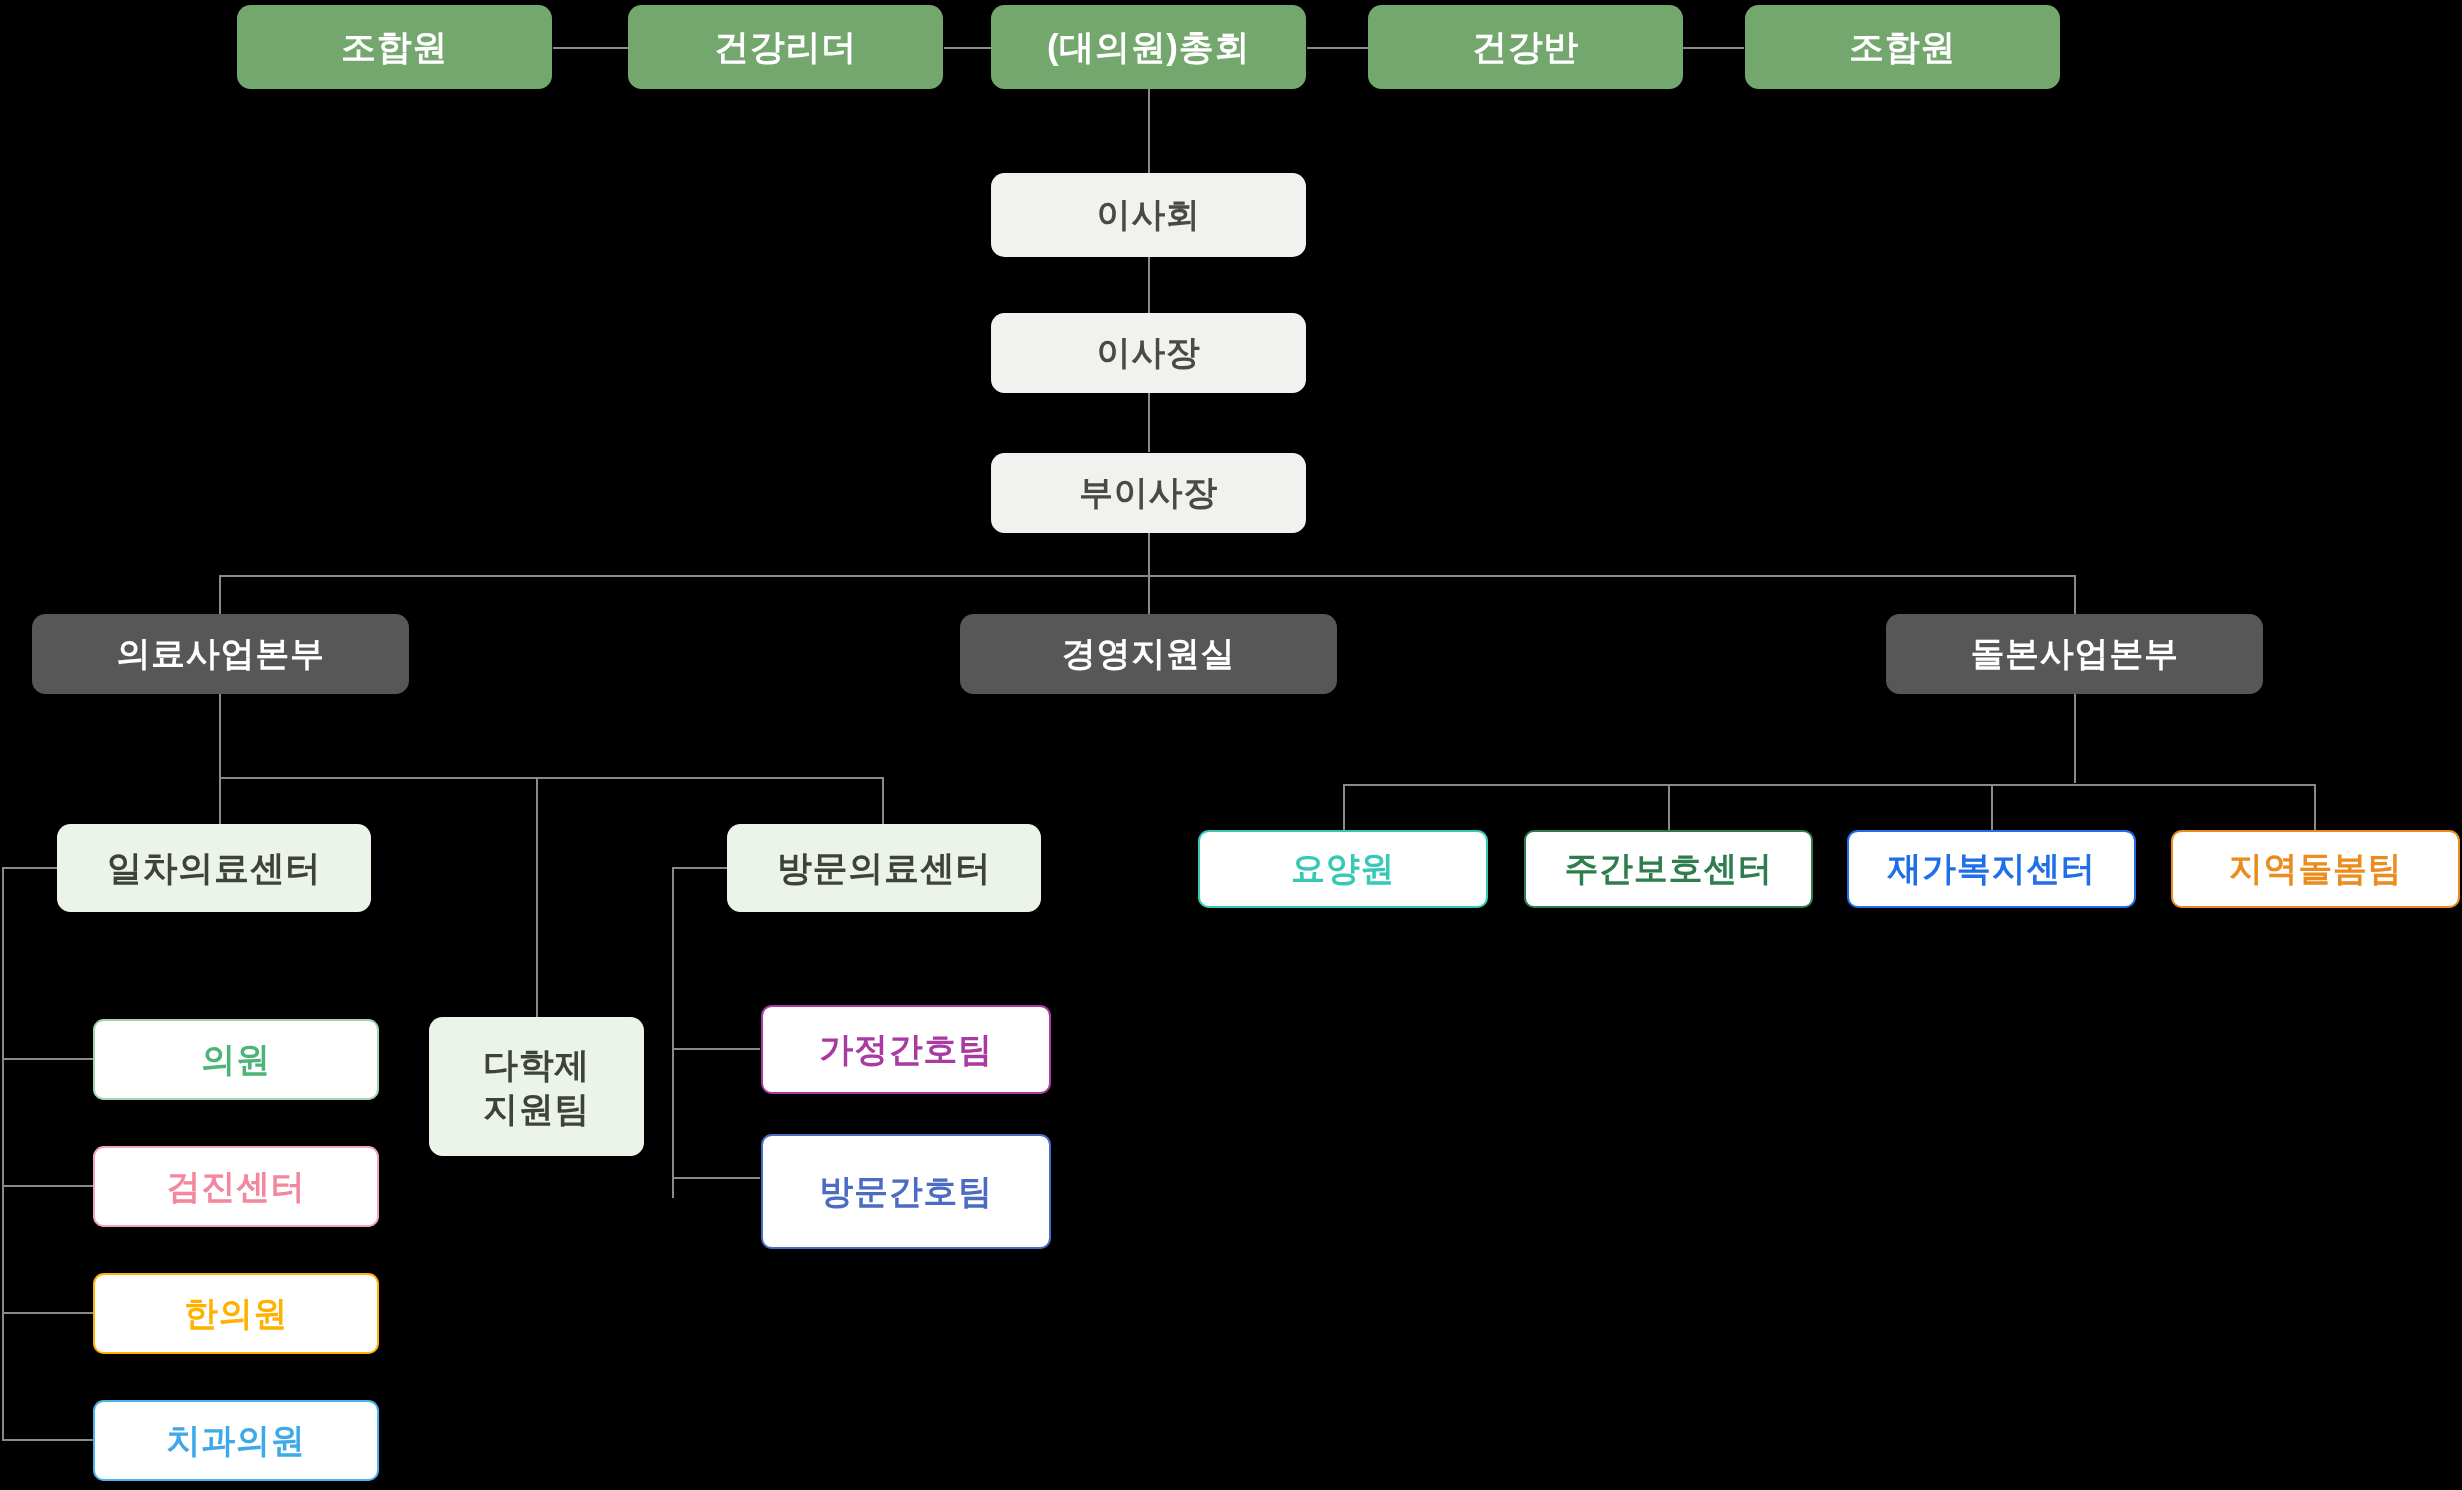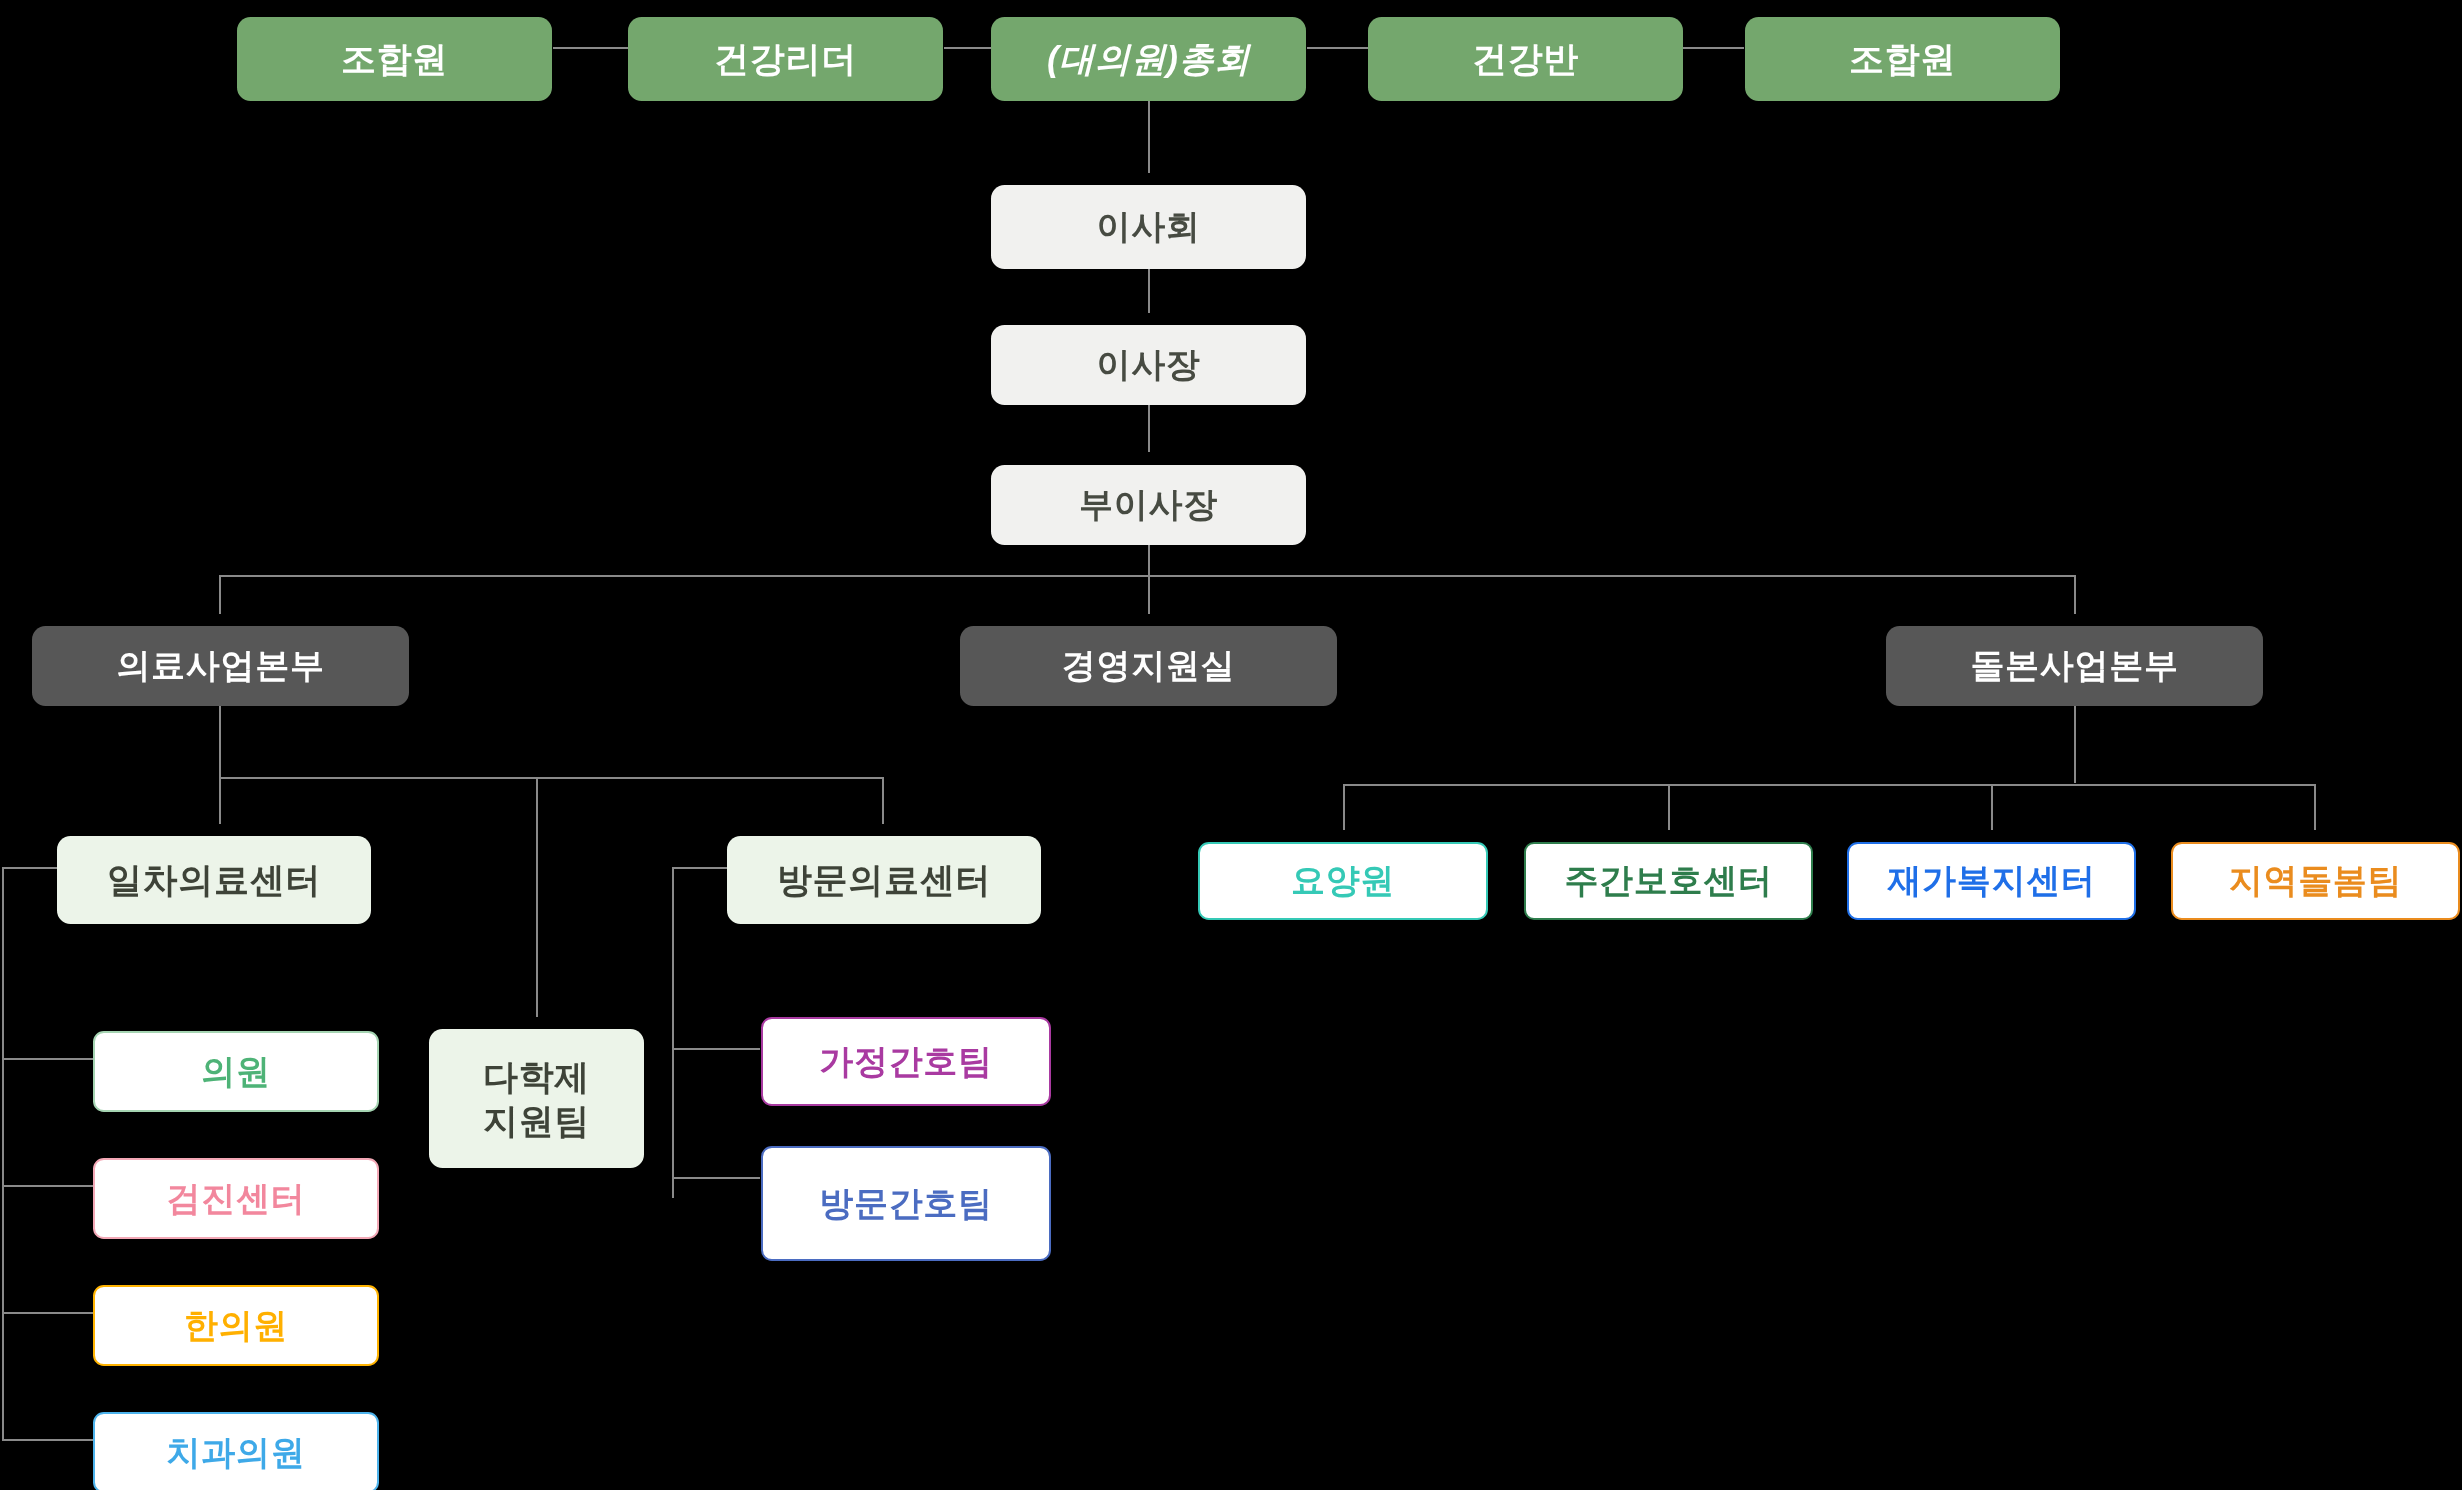--- a/index.html
+++ b/index.html
@@ -8,21 +8,21 @@
     background:var(--c-background,#000);
     font-family:"Liberation Sans","DejaVu Sans",sans-serif;
   }
   .chart{position:absolute;inset:0;}
   .line{position:absolute;background:var(--c-connector,#8a8a8a);}
   .h{height:2px;}
   .v{width:2px;}
   .box{
     position:absolute;display:flex;align-items:center;justify-content:center;
     text-align:center;border-radius:13.5px;font-weight:600;font-size:35px;
-    box-sizing:border-box;letter-spacing:0.7px;margin-top:12px;
+    box-sizing:border-box;letter-spacing:0.7px;
   }
   .b-lv1{background:var(--c-green_fill,#74a76d);color:var(--c-on_green,#fff);}
   .b-plain{background:var(--c-gray_fill,#f1f1ef);color:var(--c-gray_text,#474b42);font-size:34px;}
   .b-dark{background:var(--c-darkgray_fill,#575757);color:var(--c-on_dark,#fff);font-size:34px;}
   .b-pale{background:var(--c-palegreen_fill,#ecf4e9);color:var(--c-palegreen_text,#3e4338);}
   .b-outline{background:#ffffff;border:2.7px solid #999;border-radius:10.8px;font-size:34px;}
   .two-line{line-height:1.25;}
 </style>
 </head>
 <body>
@@ -67,21 +67,21 @@
   <div class="line v" style="left:672px;top:867px;height:331px;"></div>
   <div class="line h" style="left:672px;top:1048px;width:88px;"></div>
   <div class="line h" style="left:672px;top:1177px;width:88px;"></div>
 
   <div class="box b-lv1" style="left:237px;top:5.4px;width:315px;height:84px;">
       <span>조합원</span>
     </div>
   <div class="box b-lv1" style="left:628px;top:5.4px;width:315px;height:84px;">
       <span>건강리더</span>
     </div>
-  <div class="box b-lv1" style="left:991px;top:5.4px;width:315px;height:84px;font-style:italic;">
+  <div class="box b-lv1" style="left:991px;top:5.4px;width:315px;height:84px;">
       <span>(대의원)총회</span>
     </div>
   <div class="box b-lv1" style="left:1368px;top:5.4px;width:315px;height:84px;">
       <span>건강반</span>
     </div>
   <div class="box b-lv1" style="left:1745px;top:5.4px;width:315px;height:84px;">
       <span>조합원</span>
     </div>
 
   <div class="box b-plain" style="left:991px;top:173px;width:315px;height:84px;">

